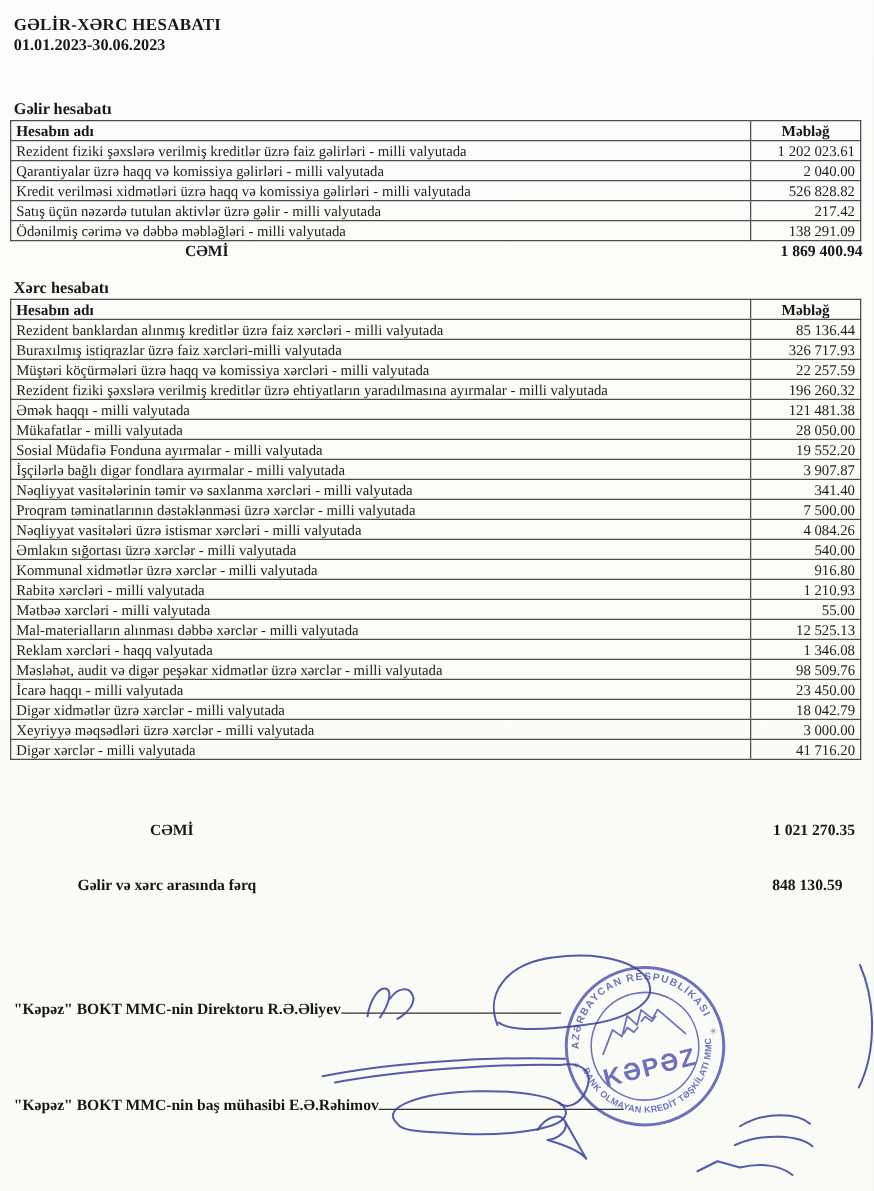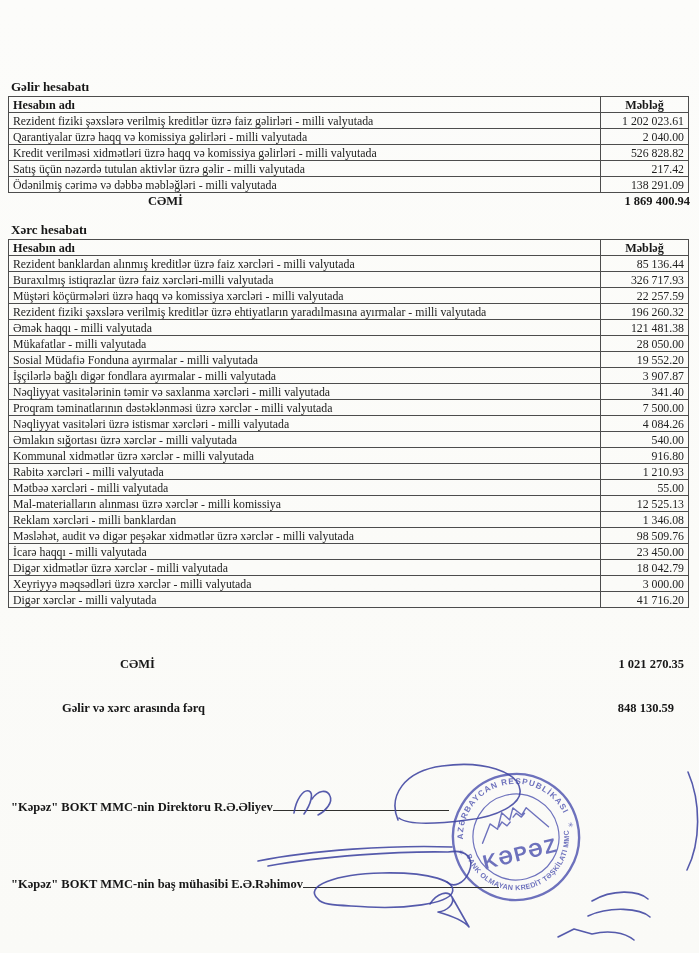--- a/index.html
+++ b/index.html
@@ -61,20 +61,24 @@
   .stamp-center-text { fill:#4f54b0; font-family:"Liberation Sans","DejaVu Sans",sans-serif; font-weight:bold; font-size:20px; letter-spacing:1.5px; }
 
   .ink { position:absolute; left:240px; top:755px; pointer-events:none; }
   .ink path { fill:none; stroke:#3d43a0; stroke-width:1.6; stroke-linecap:round; stroke-linejoin:round; opacity:.88; }
 </style>
 </head>
 <body>
 
 <div class="page">
 
+  <div class="doc-header">
+    <div class="doc-title">GƏLİR-XƏRC HESABATI</div>
+    <div class="doc-period">01.01.2023-30.06.2023</div>
+  </div>
 
   <div class="section-heading income-heading">Gəlir hesabatı</div>
   <table class="report-table income-table">
     <colgroup>
         <col class="col-name">
         <col class="col-amount">
       </colgroup>
     <thead>
       <tr>
         <th>Hesabın adı</th>
@@ -176,25 +180,25 @@
         </tr>
         <tr>
           <td class="cell-name">Rabitə xərcləri - milli valyutada</td>
           <td class="cell-amount">1 210.93</td>
         </tr>
         <tr>
           <td class="cell-name">Mətbəə xərcləri - milli valyutada</td>
           <td class="cell-amount">55.00</td>
         </tr>
         <tr>
-          <td class="cell-name">Mal-materialların alınması üzrə xərclər - milli komissiya</td>
+          <td class="cell-name">Mal-materialların alınması dəbbə xərclər - milli valyutada</td>
           <td class="cell-amount">12 525.13</td>
         </tr>
         <tr>
-          <td class="cell-name">Reklam xərcləri - milli banklardan</td>
+          <td class="cell-name">Reklam xərcləri - haqq valyutada</td>
           <td class="cell-amount">1 346.08</td>
         </tr>
         <tr>
           <td class="cell-name">Məsləhət, audit və digər peşəkar xidmətlər üzrə xərclər - milli valyutada</td>
           <td class="cell-amount">98 509.76</td>
         </tr>
         <tr>
           <td class="cell-name">İcarə haqqı - milli valyutada</td>
           <td class="cell-amount">23 450.00</td>
         </tr>

